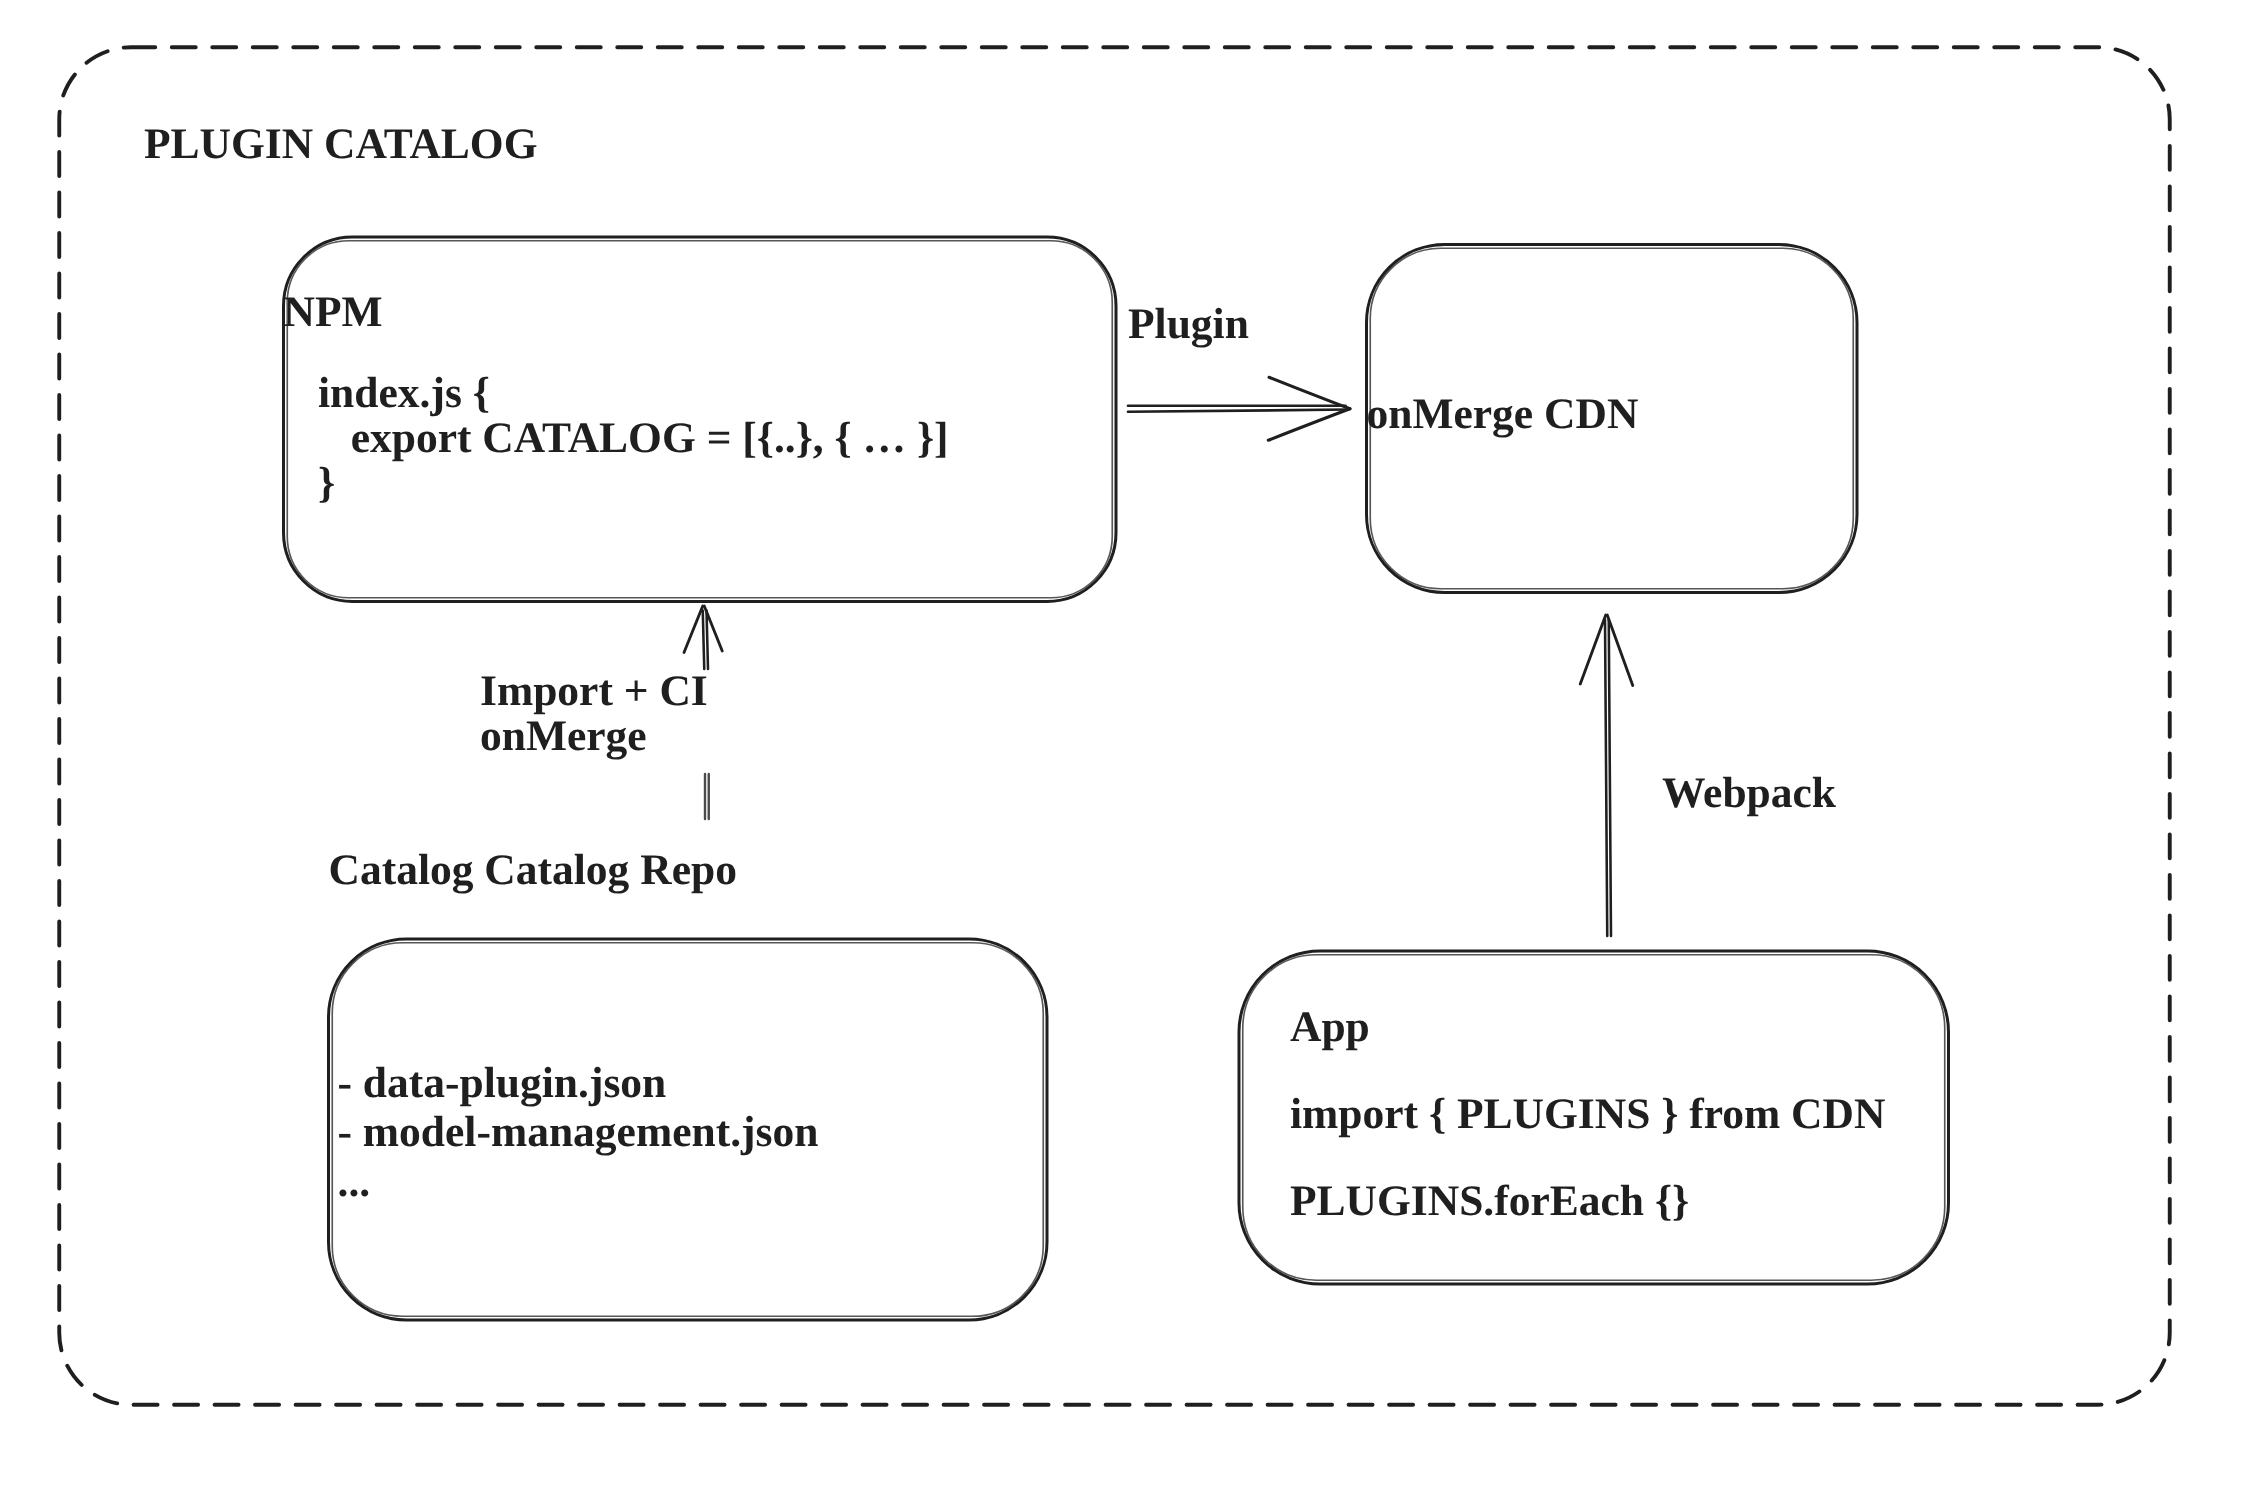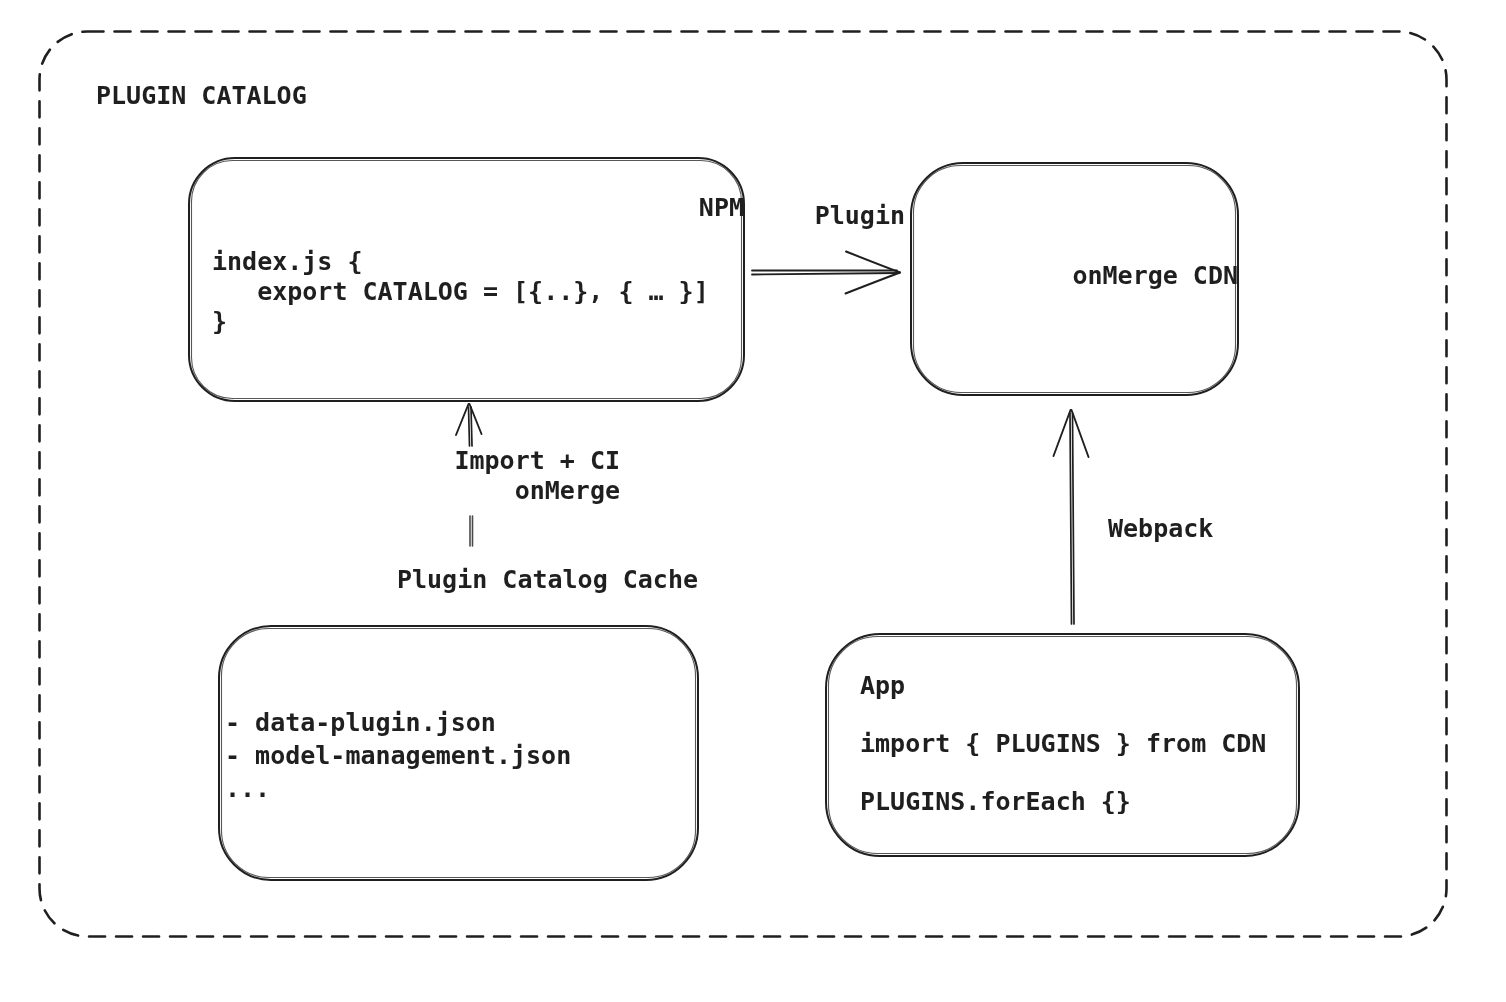--- a/index.html
+++ b/index.html
@@ -20,27 +20,28 @@
   .ink {
     stroke: var(--ink, #1f1f1f);
     fill: none;
     stroke-linecap: round;
     stroke-linejoin: round;
   }
   .dashed { stroke-dasharray: 16 11; }
   .connector { stroke: var(--connector, #4a4a4a); }
   .txt {
     position: absolute;
-    font-size: 25px;
+    font-size: 29px;
     font-weight: 600;
     line-height: 30px;
     white-space: pre;
     letter-spacing: 0;
+    font-family: Liberation Serif, serif;
   }
-  .center { text-align: right; }
+  .center { text-align: left; }
 </style>
 </head>
 <body style="--ink: #1f1f1f; --paper: #ffffff; --connector: #4a4a4a;">
 
 <div class="canvas">
 
   <svg class="strokes" viewBox="0 0 1506 1002">
 
     <rect x="39.5" y="31.5" width="1407" height="905" rx="48" class="ink dashed" stroke-width="2.6"></rect>
 
@@ -99,21 +100,21 @@
    export CATALOG = [{..}, { … }]
 }</div>
 
   <div class="txt center" style="left:752px; top:201px; width:153px;">Plugin</div>
 
   <div class="txt center" style="left:911px; top:261px; width:327px;">onMerge CDN</div>
 
   <div class="txt center" style="left:320px; top:446px; width:300px;">Import + CI
 onMerge</div>
 
-  <div class="txt center" style="left:219px; top:565px; width:479px;">Plugin Catalog Cache</div>
+  <div class="txt center" style="left:219px; top:565px; width:479px;">Catalog Catalog Repo</div>
 
   <div class="txt" style="left:225px; top:706px; line-height:33px;">- data-plugin.json
 - model-management.json
 ...</div>
 
   <div class="txt" style="left:860px; top:671px; line-height:29px;">App
 
 import { PLUGINS } from CDN
 
 PLUGINS.forEach {}</div>

